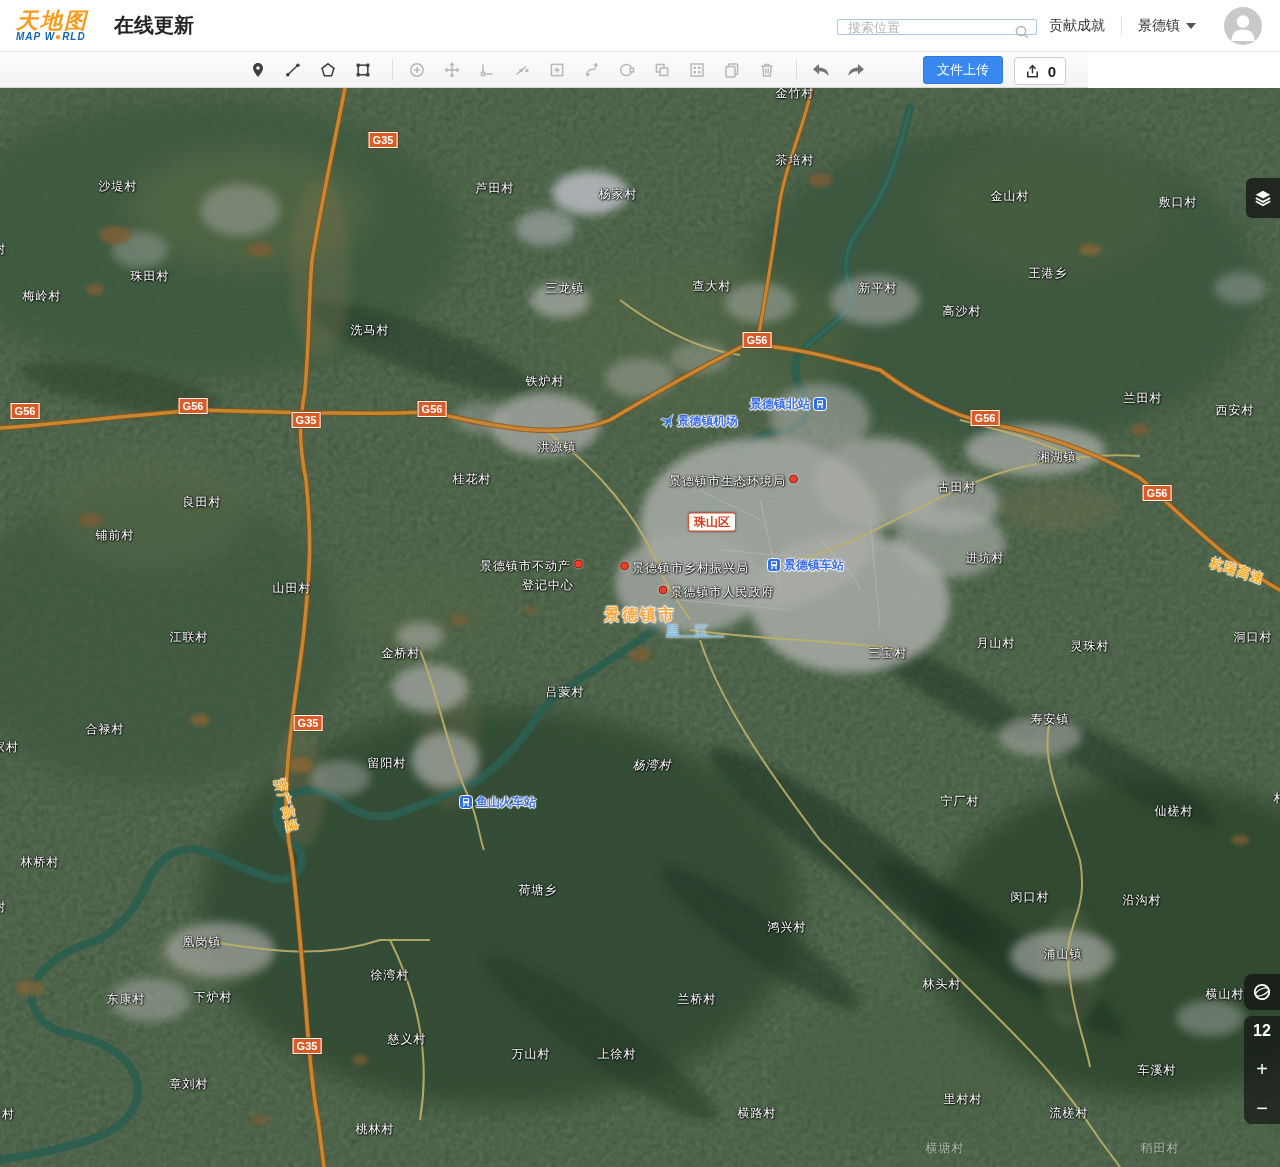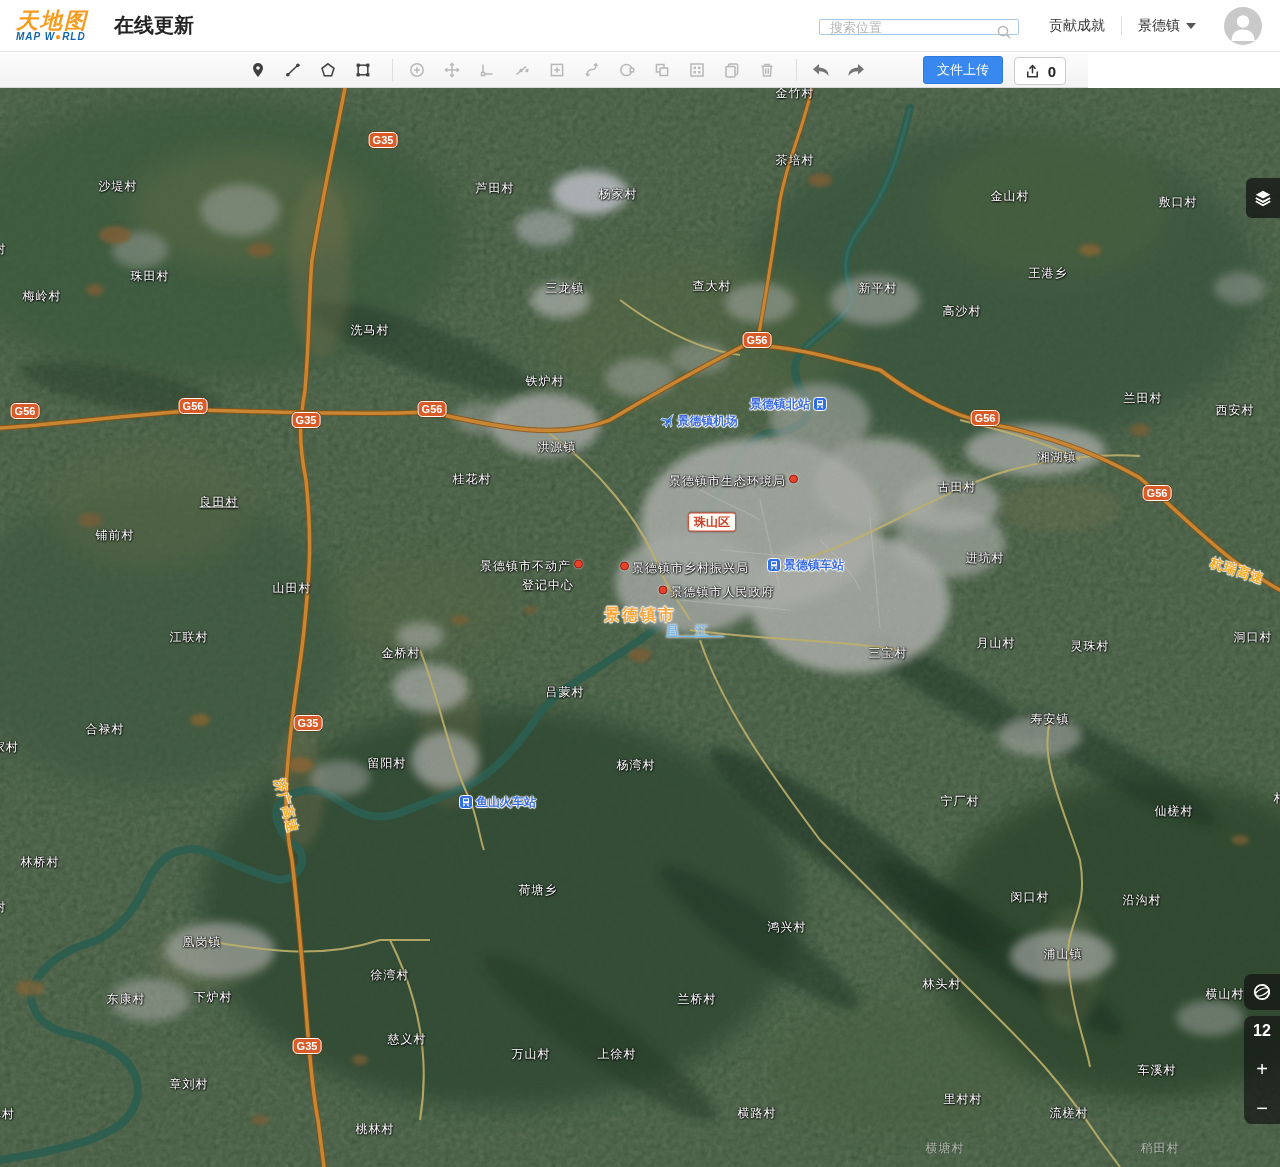--- a/index.html
+++ b/index.html
@@ -7,21 +7,21 @@
   
   .header{position:absolute;left:0;top:0;width:1280px;height:52px;background:#fff;
     border-bottom:1px solid #e6e6e6;display:flex;align-items:center;box-sizing:border-box;}
   .logo{margin-left:16px;width:84px;line-height:1;cursor:pointer;}
   .logo-cn{font-family:"DejaVu Serif",serif;font-weight:bold;font-style:italic;
     font-size:22px;color:#f79b1d;letter-spacing:2px;display:block;}
   .logo-en{font-size:10px;font-weight:bold;font-style:italic;color:#1464b4;letter-spacing:1px;display:block;margin-top:1px;}
   .logo-sun{color:#f79b1d;}
   .page-title{font-size:20px;font-weight:bold;color:#222;margin-left:14px;}
   .hspacer{flex:1;}
-  .searchwrap{position:relative;width:200px;height:16px;margin-right:30px;}
+  .searchwrap{position:relative;width:200px;height:16px;margin-right:12px;}
   .searchwrap input{width:100%;height:100%;box-sizing:border-box;border:1px solid #a9c7e8;
     border-radius:2px;padding:0 28px 0 10px;font-size:13px;color:#444;outline:none;}
   .searchwrap input::placeholder{color:#b5b5b5;}
   .search-ic{position:absolute;right:7px;top:6px;}
   .hlink{font-size:14px;color:#333;cursor:pointer;}
   .hsep{width:1px;height:18px;background:#ddd;margin:0 16px;}
   .citydrop{font-size:14px;color:#333;cursor:pointer;display:flex;align-items:center;gap:6px;}
   .caret{width:0;height:0;border-left:5px solid transparent;border-right:5px solid transparent;border-top:6px solid #555;}
   .avatar{width:38px;height:38px;border-radius:50%;background:#c9c9c9;margin-left:28px;margin-right:18px;
     display:flex;align-items:center;justify-content:center;cursor:pointer;overflow:hidden;}
@@ -51,21 +51,21 @@
   .lbl-c{color:#f6a63a;font-size:16px;font-weight:bold;letter-spacing:2px;
     text-shadow:0 0 2px #fff,0 0 3px #fff,0 1px 1px #fff,0 -1px 1px #fff;}
   .lbl-rv{color:#7ab8e8;font-size:13px;font-weight:bold;letter-spacing:16px;
     text-shadow:0 0 2px rgba(255,255,255,.9),0 0 3px rgba(255,255,255,.7);text-decoration:underline;}
   .lbl-e{color:#f7a81d;font-weight:bold;font-size:13px;letter-spacing:1px;
     text-shadow:0 0 2px #fff,0 1px 1px #fff,0 -1px 1px #fff;}
   .lbl-dist{background:#fffdf5;border:1px solid #d94f33;color:#cc3f28;padding:0 5px;
     border-radius:3px;font-weight:bold;line-height:17px;box-shadow:0 0 2px rgba(0,0,0,.4);}
   .badge-g{position:absolute;transform:translate(-50%,-50%);background:#d95b28;color:#fff;
     border:1px solid #fff;box-shadow:0 0 0 1px rgba(110,55,10,.55);font-size:11px;font-weight:bold;
-    padding:0 3px;border-radius:5px;line-height:14px;pointer-events:none;}
+    padding:0 3px;border-radius:0;line-height:14px;pointer-events:none;}
   .poidot{display:inline-block;width:7px;height:7px;border-radius:50%;background:#e8412c;
     border:1px solid #8a1f12;margin:0 3px;vertical-align:1px;box-shadow:0 0 2px rgba(255,255,255,.7);}
   .sticon{display:inline-block;vertical-align:-3px;margin:0 3px;}
   
   .layers-btn{position:absolute;left:1246px;top:90px;width:34px;height:40px;border-radius:6px 0 0 6px;
     background:rgba(20,22,20,.78);display:flex;align-items:center;justify-content:center;cursor:pointer;}
   .globe-btn{position:absolute;left:1244px;top:886px;width:36px;height:36px;border-radius:8px 0 0 8px;
     background:rgba(20,22,20,.78);display:flex;align-items:center;justify-content:center;cursor:pointer;}
   .zoombox{position:absolute;left:1244px;top:928px;width:36px;height:108px;border-radius:8px 0 0 8px;
     background:rgba(20,22,20,.72);display:flex;flex-direction:column;align-items:center;
@@ -402,34 +402,34 @@
       <div class="mlbl lbl-v" style="left: 878px; top: 200px;">新平村</div>
       <div class="mlbl lbl-v" style="left: 1048px; top: 185px;">王港乡</div>
       <div class="mlbl lbl-v" style="left: 962px; top: 223px;">高沙村</div>
       <div class="mlbl lbl-v" style="left: 1143px; top: 310px;">兰田村</div>
       <div class="mlbl lbl-v" style="left: 1235px; top: 322px;">西安村</div>
       <div class="mlbl lbl-v" style="left: 545px; top: 293px;">铁炉村</div>
       <div class="mlbl lbl-v" style="left: 557px; top: 359px;">洪源镇</div>
       <div class="mlbl lbl-v" style="left: 472px; top: 391px;">桂花村</div>
       <div class="mlbl lbl-v" style="left: 1057px; top: 369px;">湘湖镇</div>
       <div class="mlbl lbl-v" style="left: 957px; top: 399px;">古田村</div>
-      <div class="mlbl lbl-v" style="left: 219px; top: 414px; text-decoration: underline;">良田村</div>
+      <div class="mlbl lbl-v" style="left: 202px; top: 414px;">良田村</div>
       <div class="mlbl lbl-v" style="left: 115px; top: 447px;">铺前村</div>
       <div class="mlbl lbl-v" style="left: 292px; top: 500px;">山田村</div>
       <div class="mlbl lbl-v" style="left: 985px; top: 470px;">进坑村</div>
       <div class="mlbl lbl-v" style="left: 189px; top: 549px;">江联村</div>
       <div class="mlbl lbl-v" style="left: 888px; top: 565px;">三宝村</div>
       <div class="mlbl lbl-v" style="left: 996px; top: 555px;">月山村</div>
       <div class="mlbl lbl-v" style="left: 1090px; top: 558px;">灵珠村</div>
       <div class="mlbl lbl-v" style="left: 1253px; top: 549px;">洞口村</div>
       <div class="mlbl lbl-v" style="left: 401px; top: 565px;">金桥村</div>
       <div class="mlbl lbl-v" style="left: 105px; top: 641px;">合禄村</div>
       <div class="mlbl lbl-v" style="left: 387px; top: 675px;">留阳村</div>
       <div class="mlbl lbl-v" style="left: 565px; top: 604px;">吕蒙村</div>
-      <div class="mlbl lbl-v" style="left: 636px; top: 677px;">杨湾村</div>
+      <div class="mlbl lbl-v" style="left: 652px; top: 677px; font-style: italic;">杨湾村</div>
       <div class="mlbl lbl-v" style="left: 1050px; top: 631px;">寿安镇</div>
       <div class="mlbl lbl-v" style="left: 960px; top: 713px;">宁厂村</div>
       <div class="mlbl lbl-v" style="left: 1174px; top: 723px;">仙槎村</div>
       <div class="mlbl lbl-v" style="left: 538px; top: 802px;">荷塘乡</div>
       <div class="mlbl lbl-v" style="left: 40px; top: 774px;">林桥村</div>
       <div class="mlbl lbl-v" style="left: 202px; top: 854px;">凰岗镇</div>
       <div class="mlbl lbl-v" style="left: 390px; top: 887px;">徐湾村</div>
       <div class="mlbl lbl-v" style="left: 126px; top: 911px;">东康村</div>
       <div class="mlbl lbl-v" style="left: 213px; top: 909px;">下炉村</div>
       <div class="mlbl lbl-v" style="left: 787px; top: 839px;">鸿兴村</div>

